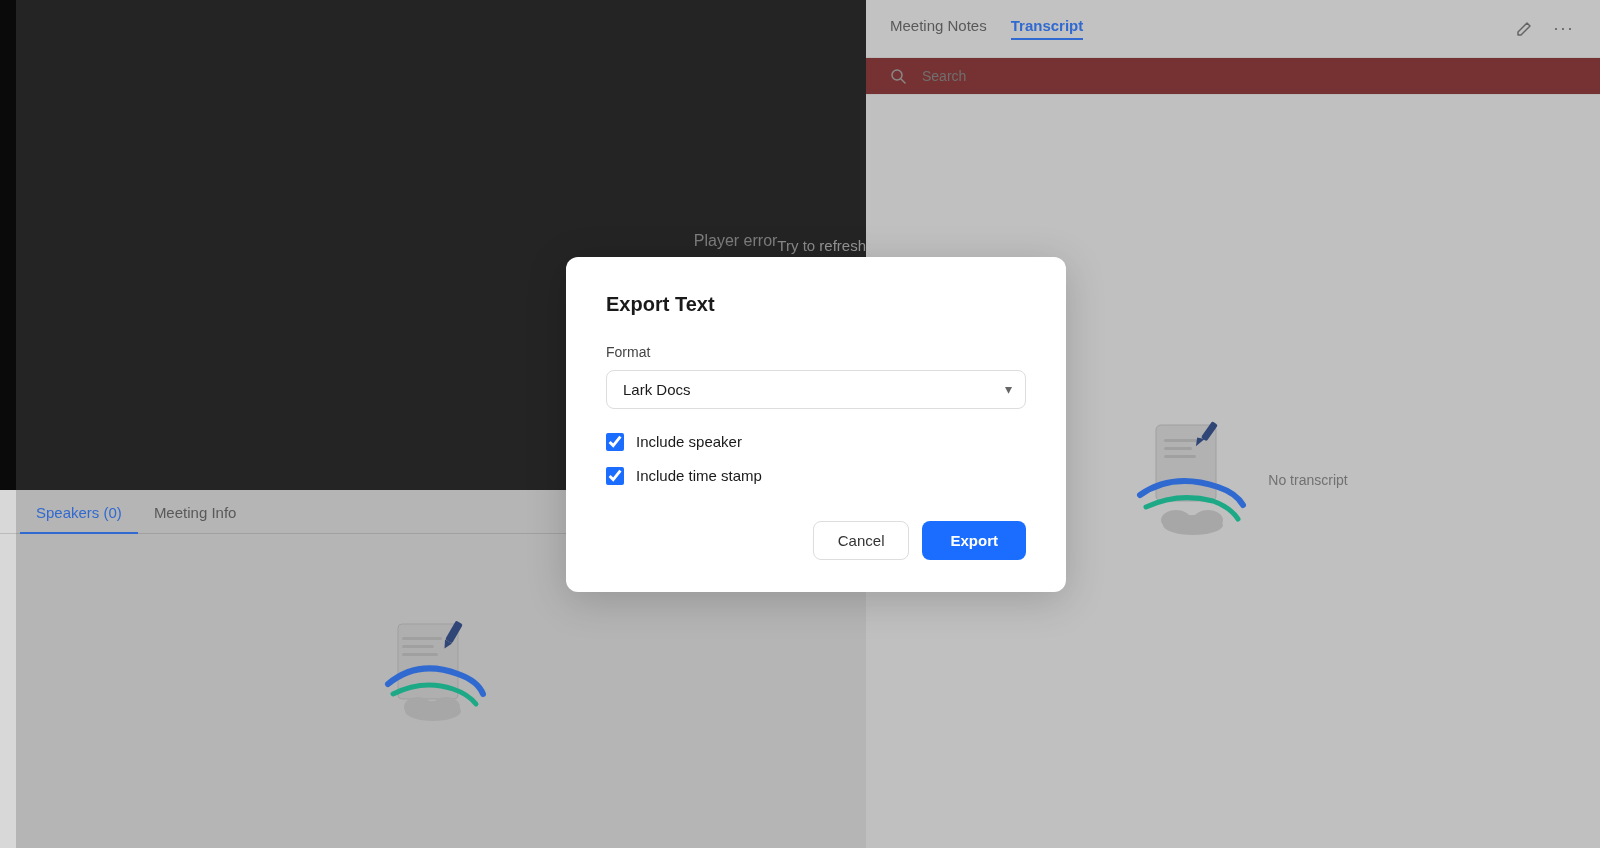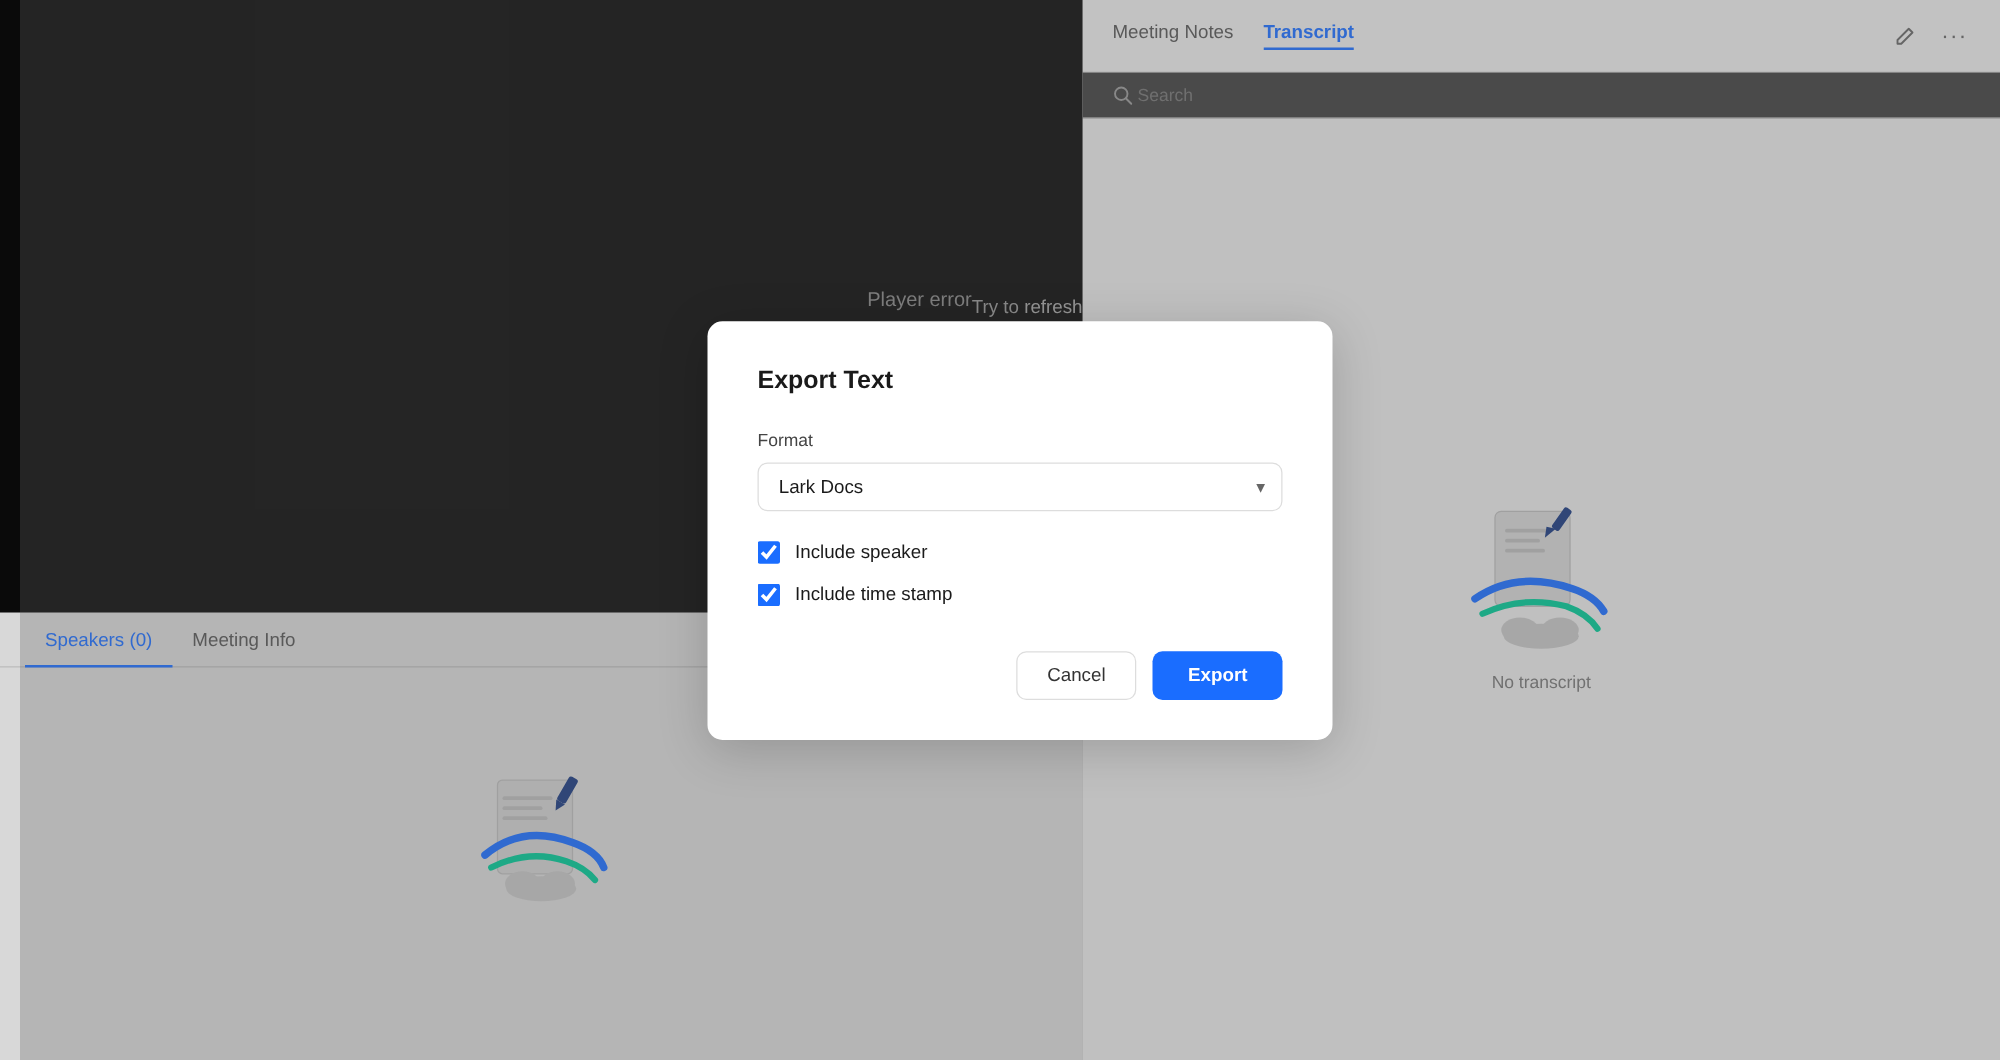--- a/index.html
+++ b/index.html
@@ -137,39 +137,39 @@
 
     .right-header-actions {
       display: flex;
       gap: 16px;
       align-items: center;
     }
 
     .search-bar {
       display: flex;
       align-items: center;
-      gap: 4px;
+      gap: 16px;
       padding: 10px 24px;
-      background: #404040;
+      background: #7f1d1d;
       border-bottom: 1px solid #ddd;
     }
 
     .search-bar input {
       border: none;
       background: transparent;
       font-size: 14px;
       color: #999;
       outline: none;
       flex: 1;
     }
 
     .no-transcript-area {
       flex: 1;
       display: flex;
-      flex-direction: column;
+      flex-direction: row;
       align-items: center;
       justify-content: center;
     }
 
     .no-transcript-text {
       font-size: 14px;
       color: #777;
       margin-top: 16px;
     }
 

